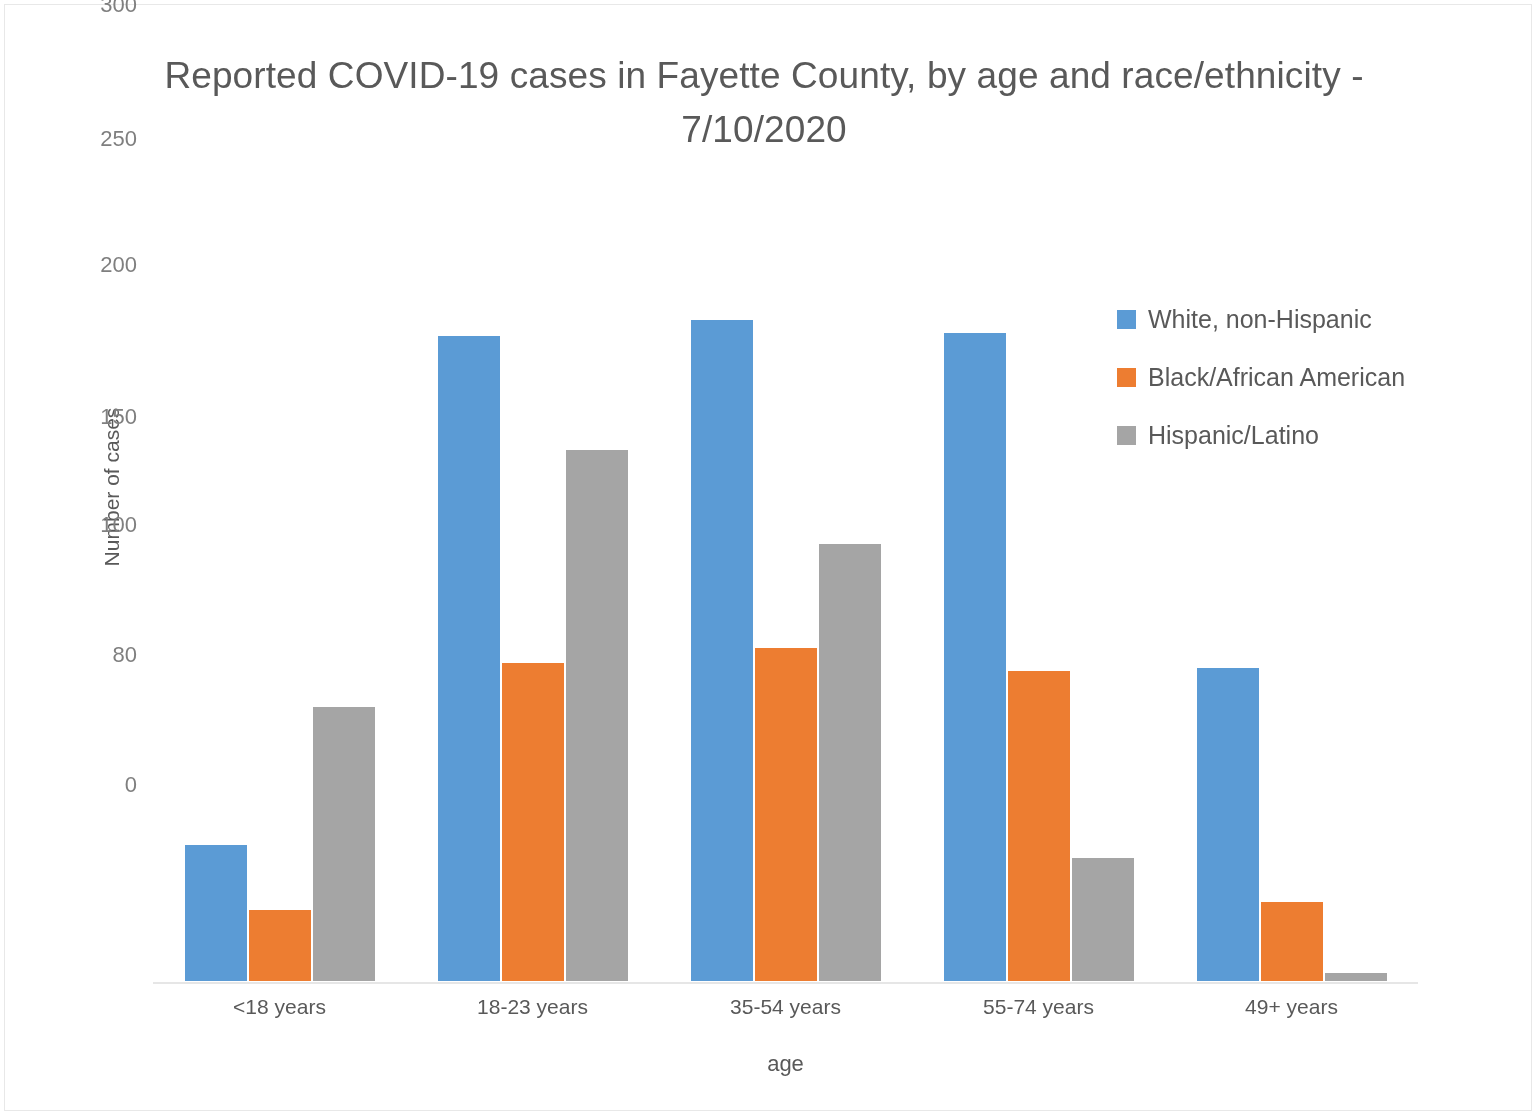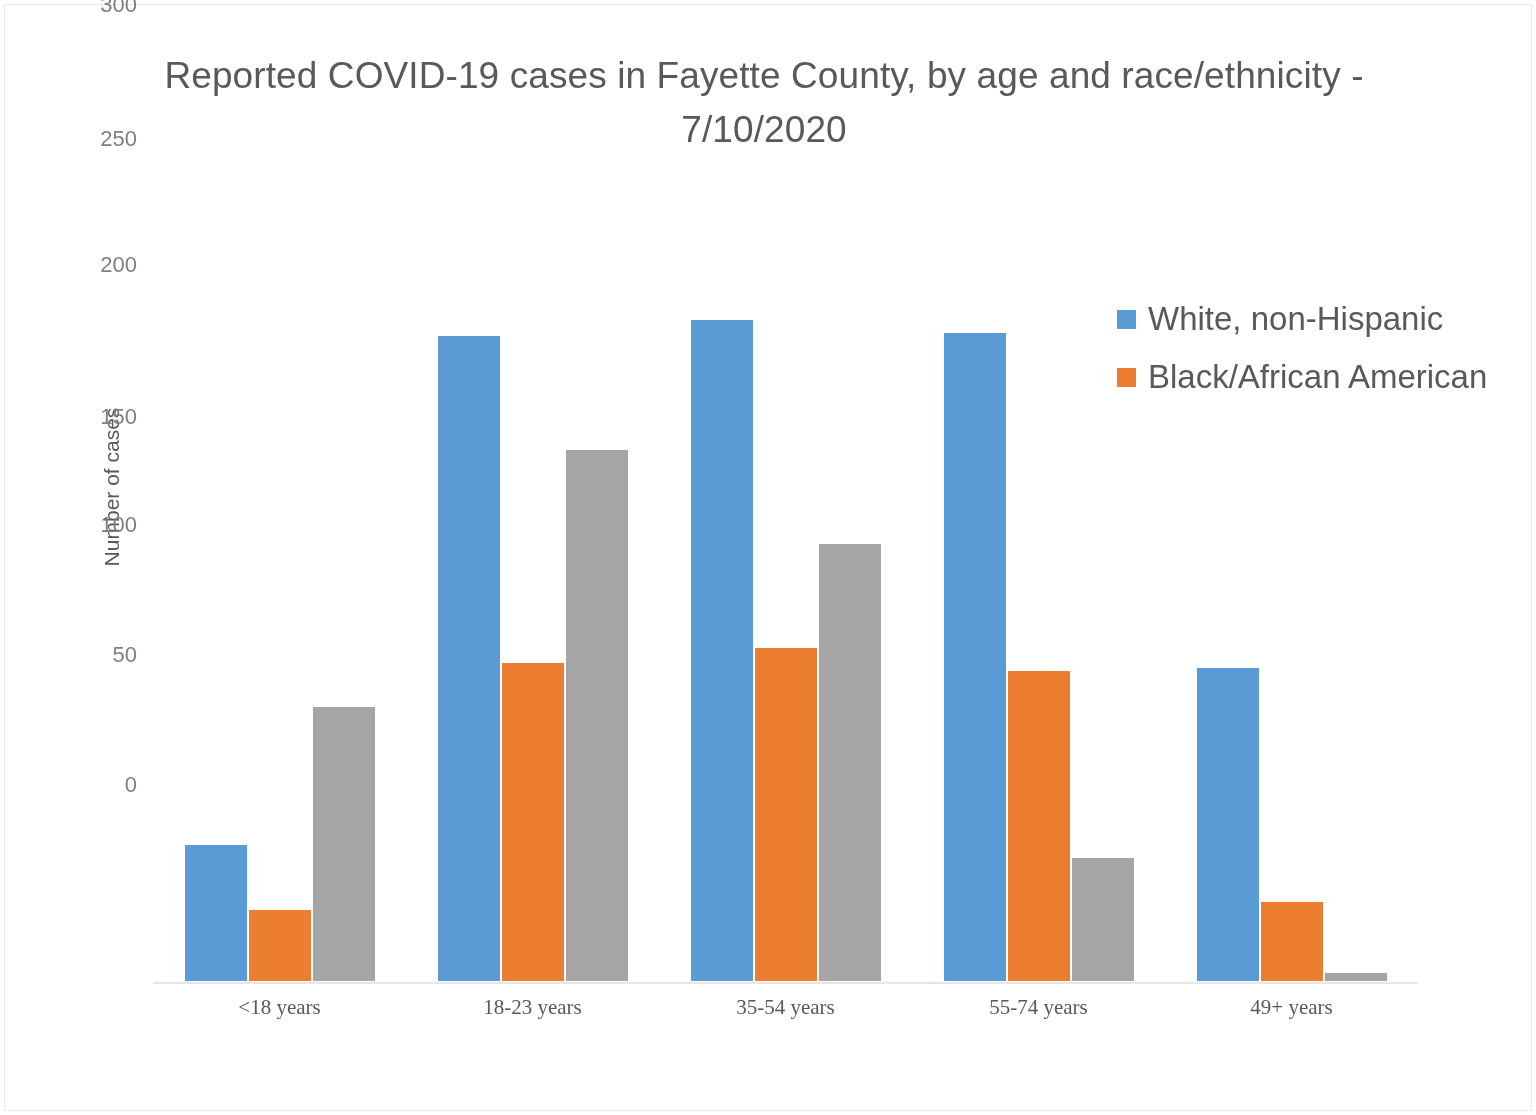--- a/index.html
+++ b/index.html
@@ -120,21 +120,20 @@
     width: 1265px;
     height: 40px;
     display: flex;
   }
   .x-label {
     flex: 1 1 0;
     text-align: center;
     font-size: 21px;
     color: #595959;
     white-space: nowrap;
-    font-family: Liberation Serif, serif;
   }
   #x-axis-title {
     position: absolute;
     left: 148px;
     top: 1046px;
     width: 1265px;
     text-align: center;
     font-size: 22px;
     color: #595959;
   }
@@ -152,40 +151,40 @@
     height: 58px;
     white-space: nowrap;
   }
   .legend-swatch {
     width: 19px;
     height: 19px;
     margin-right: 12px;
     flex: 0 0 auto;
   }
   .legend-text {
-    font-size: 33px;
+    font-size: 25px;
     color: #595959;
   }
 </style>
 </head>
 <body>
 
 <div id="chart-frame">
 
   <div id="chart-title">Reported COVID-19 cases in Fayette County, by age and race/ethnicity - 7/10/2020</div>
 
   <div id="y-axis-title">Number of cases</div>
 
   <div id="y-ticks">
       <div class="y-tick-label" style="top: 0px;">300</div>
       <div class="y-tick-label" style="top: 134px;">250</div>
       <div class="y-tick-label" style="top: 260px;">200</div>
       <div class="y-tick-label" style="top: 412px;">150</div>
       <div class="y-tick-label" style="top: 520px;">100</div>
-      <div class="y-tick-label" style="top: 650px;">50</div>
+      <div class="y-tick-label" style="top: 650px;">80</div>
       <div class="y-tick-label" style="top: 780px;">0</div>
     </div>
 
   <div id="axis-line"></div>
 
   <div id="groups">
       <div class="bar-group">
         <div class="bar-slot">
           <div class="bar" title="White, non-Hispanic — &lt;18 years: 53" style="background: rgb(91, 155, 213); height: 137.8px;"></div>
         </div>
@@ -243,25 +242,30 @@
     </div>
 
   <div id="x-labels">
       <div class="x-label">&lt;18 years</div>
       <div class="x-label">18-23 years</div>
       <div class="x-label">35-54 years</div>
       <div class="x-label">55-74 years</div>
       <div class="x-label">49+ years</div>
     </div>
 
+  <div id="x-axis-title">age</div>
 
   <div id="legend">
       <div class="legend-item">
         <span class="legend-swatch" style="background: rgb(91, 155, 213);"></span>
         <span class="legend-text">White, non-Hispanic</span>
       </div>
       <div class="legend-item">
         <span class="legend-swatch" style="background: rgb(237, 125, 49);"></span>
         <span class="legend-text">Black/African American</span>
       </div>
+      <div class="legend-item">
+        <span class="legend-swatch" style="background: rgb(165, 165, 165);"></span>
+        <span class="legend-text">Hispanic/Latino</span>
+      </div>
     </div>
 
 </div>
 
 </body></html>

